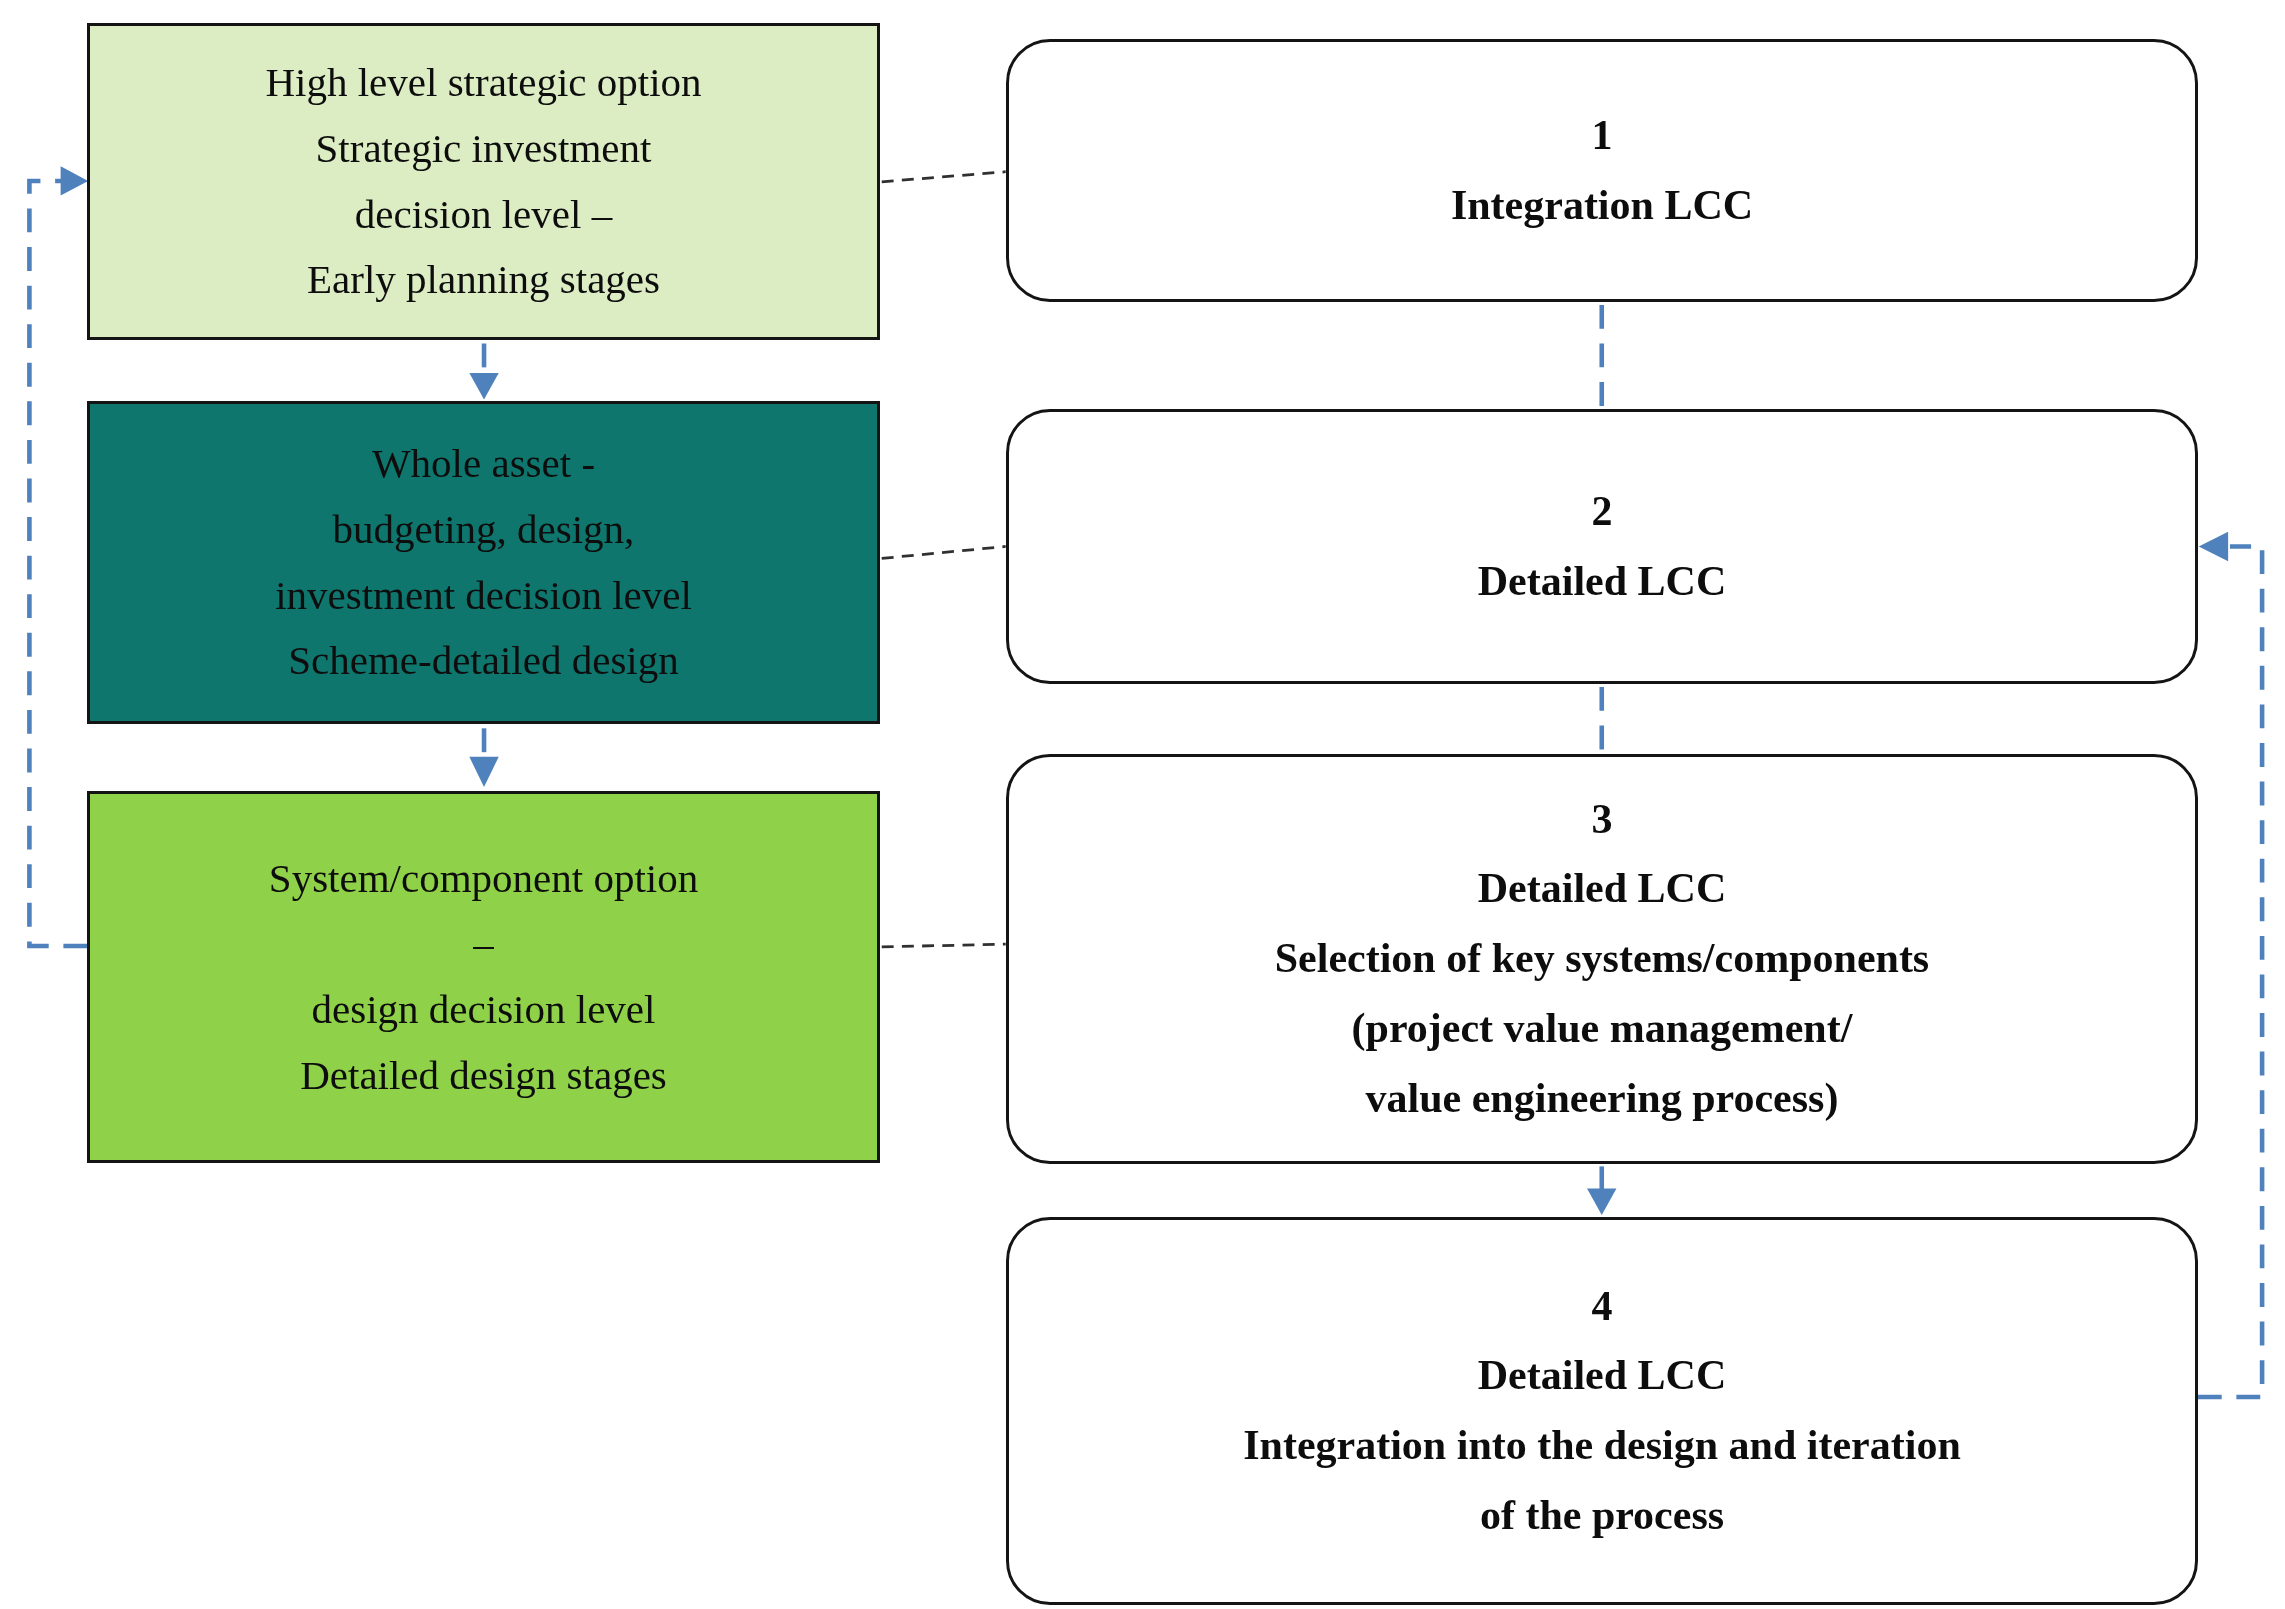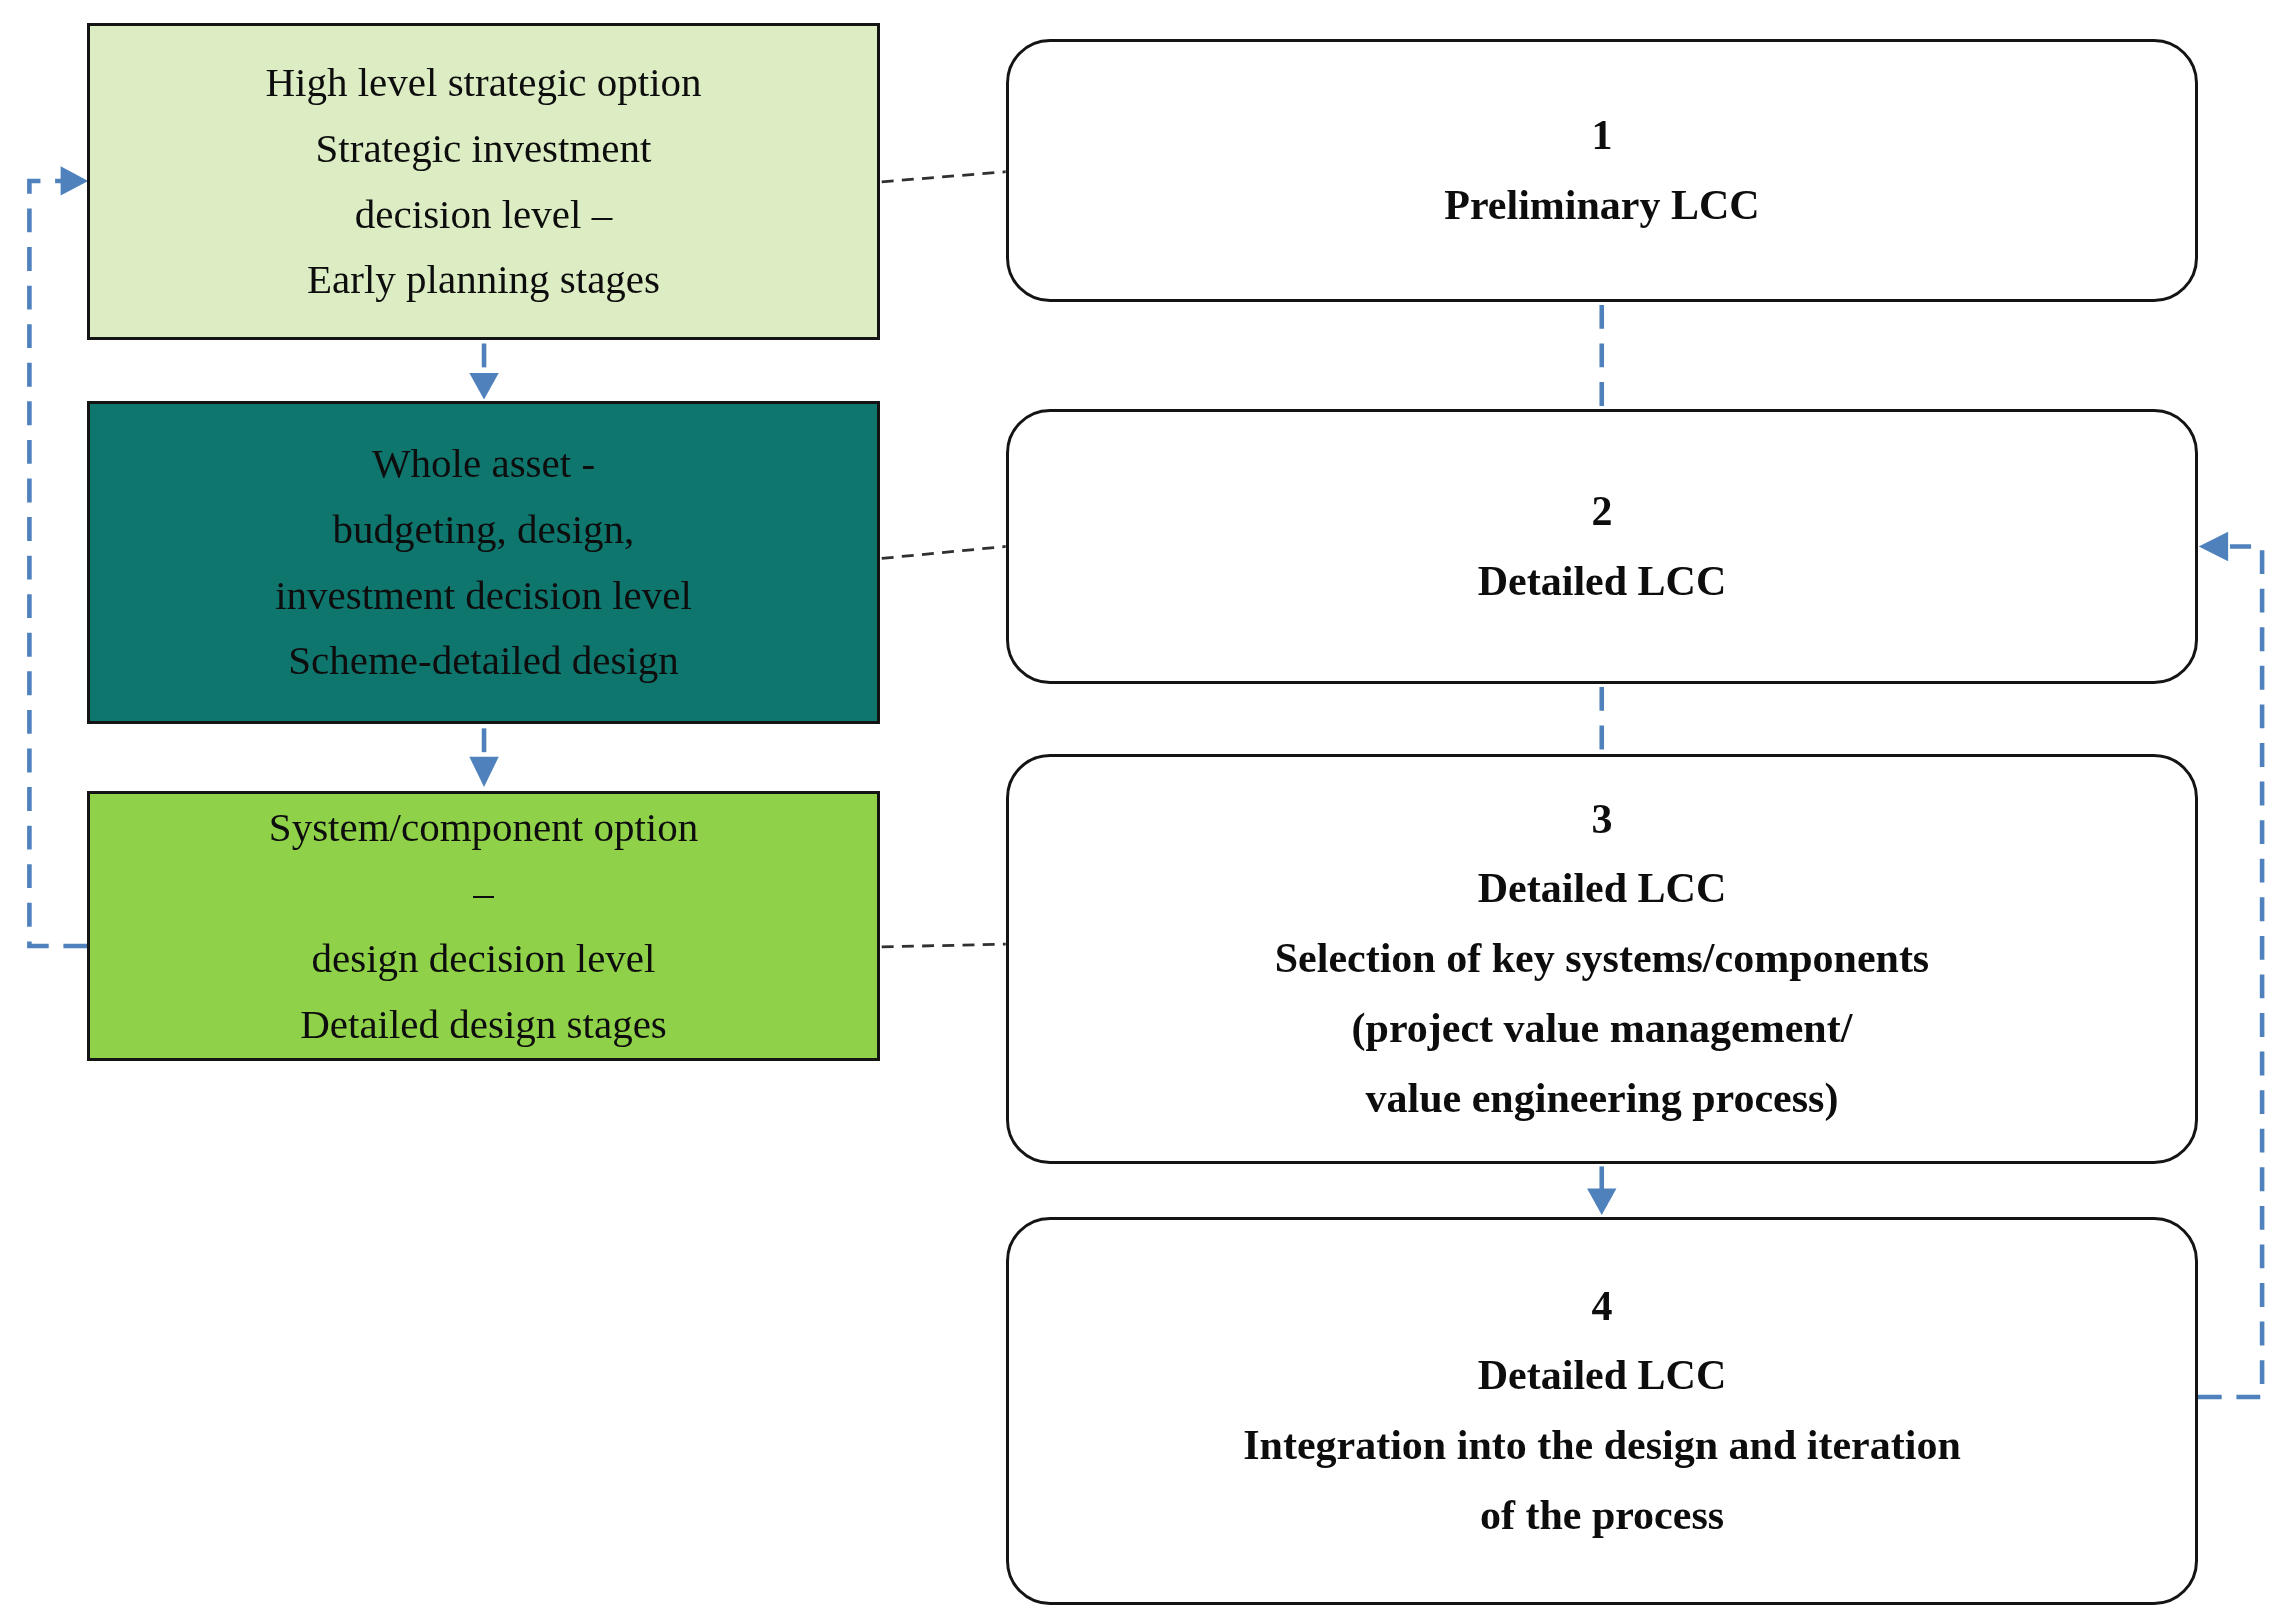--- a/index.html
+++ b/index.html
@@ -54,21 +54,21 @@
   .rbox .box-number,
   .rbox .box-text {
     font-weight: bold;
     font-size: 42px;
     line-height: 1.66;
     color: #0d0d0d;
     white-space: pre-line;
   }
   #left-box-1 { top: 23px;  height: 317px; }
   #left-box-2 { top: 401px; height: 323px; }
-  #left-box-3 { top: 791px; height: 270px; }
+  #left-box-3 { top: 791px; height: 372px; }
   #right-box-1 { top: 39px;   height: 263px; }
   #right-box-2 { top: 409px;  height: 275px; }
   #right-box-3 { top: 754px;  height: 410px; }
   #right-box-4 { top: 1217px; height: 388px; }
 
   .blue-dash {
     stroke: #4f81bd;
     stroke-width: 5;
     fill: none;
     stroke-dasharray: 26 16;
@@ -126,21 +126,21 @@
 
   <div class="lbox" id="left-box-3" style="background: rgb(143, 209, 72);">
     <div class="box-text">System/component option
 –
 design decision level
 Detailed design stages</div>
   </div>
 
   <div class="rbox" id="right-box-1">
     <div class="box-number">1</div>
-    <div class="box-text">Preliminary LCC</div>
+    <div class="box-text">Integration LCC</div>
   </div>
 
   <div class="rbox" id="right-box-2">
     <div class="box-number">2</div>
     <div class="box-text">Detailed LCC</div>
   </div>
 
   <div class="rbox" id="right-box-3">
     <div class="box-number">3</div>
     <div class="box-text">Detailed LCC

